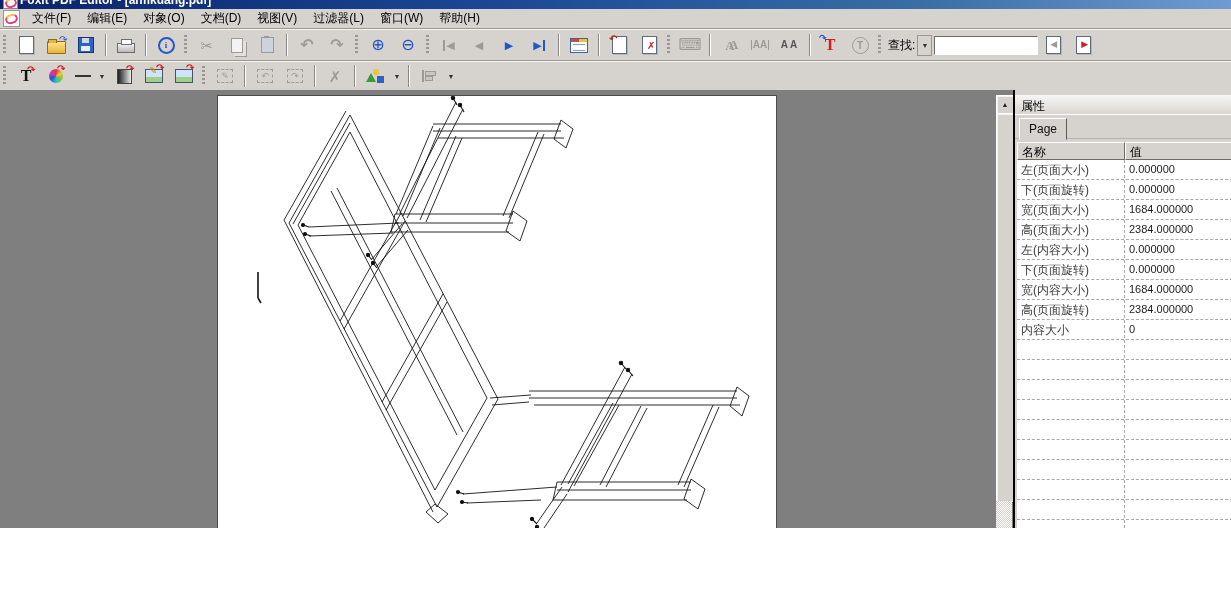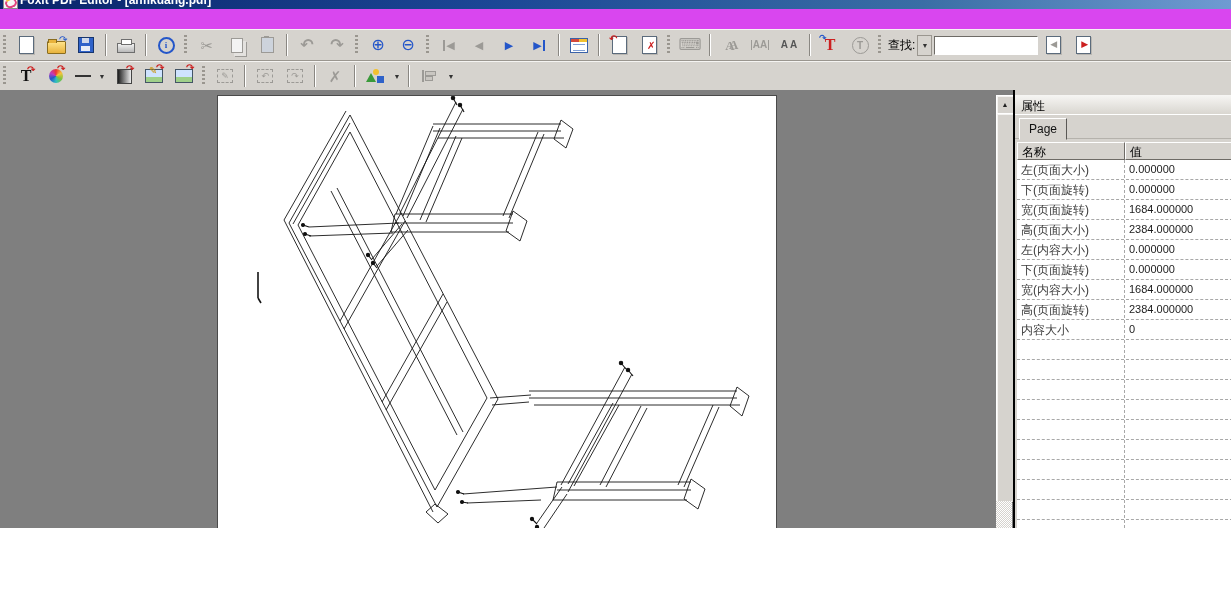--- a/index.html
+++ b/index.html
@@ -1,17 +1,17 @@
 <!DOCTYPE html>
 <html><head>
 <meta charset="utf-8">
 <style>
   html,body{margin:0;padding:0;}
   body{font-family:"Liberation Sans","DejaVu Sans",sans-serif;}
-  #app{position:relative;width:1231px;height:528px;overflow:hidden;background:#d946ef;}
+  #app{position:relative;width:1231px;height:528px;overflow:hidden;background:#404040;}
 
   
   #titlebar{position:absolute;left:0;top:0;width:1231px;height:9px;overflow:hidden;
     background:linear-gradient(to right,#0a246a 0%,#1b4796 40%,#3a6ea5 75%,#6f9bd2 100%);}
   #titlebar .ttl{display:block;transform:translateY(-7px);font-size:12px;font-weight:bold;color:#fff;padding-left:20px;white-space:nowrap;}
   #titlebar .appic{position:absolute;left:3px;top:-6px;width:13px;height:13px;background:#f6f6f6;border:1px solid #888;}
   #titlebar .appic i{display:block;width:8px;height:6px;margin:3px auto;border:2px solid #e0417e;border-top-color:#f5c33b;border-radius:50%;transform:rotate(-18deg);}
 
   
   #menubar{position:absolute;left:0;top:9px;width:1231px;height:19px;background:#d6d3ce;
@@ -117,20 +117,33 @@
 
 <div id="app">
 
   <div id="titlebar">
     <span class="appic">
         <i></i>
       </span>
     <span class="ttl">Foxit PDF Editor - [anfikuang.pdf]</span>
   </div>
 
+  <div id="menubar">
+    <span class="mdi-icon">
+        <i></i>
+      </span>
+    <span class="menu-item">文件(F)</span>
+    <span class="menu-item">编辑(E)</span>
+    <span class="menu-item">对象(O)</span>
+    <span class="menu-item">文档(D)</span>
+    <span class="menu-item">视图(V)</span>
+    <span class="menu-item">过滤器(L)</span>
+    <span class="menu-item">窗口(W)</span>
+    <span class="menu-item">帮助(H)</span>
+  </div>
 
   <div id="toolbar1" class="toolbar">
     <span class="grip"></span>
     <span class="tbtn">
         <span class="pg ic"></span>
       </span>
     <span class="tbtn">
         <span class="folder ic">
           <span class="arr">↷</span>
         </span>
@@ -426,21 +439,21 @@
         <div id="pbody">
           <div class="prow">
               <div class="nm">左(页面大小)</div>
               <div class="vl">0.000000</div>
             </div>
           <div class="prow">
               <div class="nm">下(页面旋转)</div>
               <div class="vl">0.000000</div>
             </div>
           <div class="prow">
-              <div class="nm">宽(页面旋转)</div>
+              <div class="nm">宽(页面大小)</div>
               <div class="vl">1684.000000</div>
             </div>
           <div class="prow">
               <div class="nm">高(页面大小)</div>
               <div class="vl">2384.000000</div>
             </div>
           <div class="prow">
               <div class="nm">左(内容大小)</div>
               <div class="vl">0.000000</div>
             </div>

